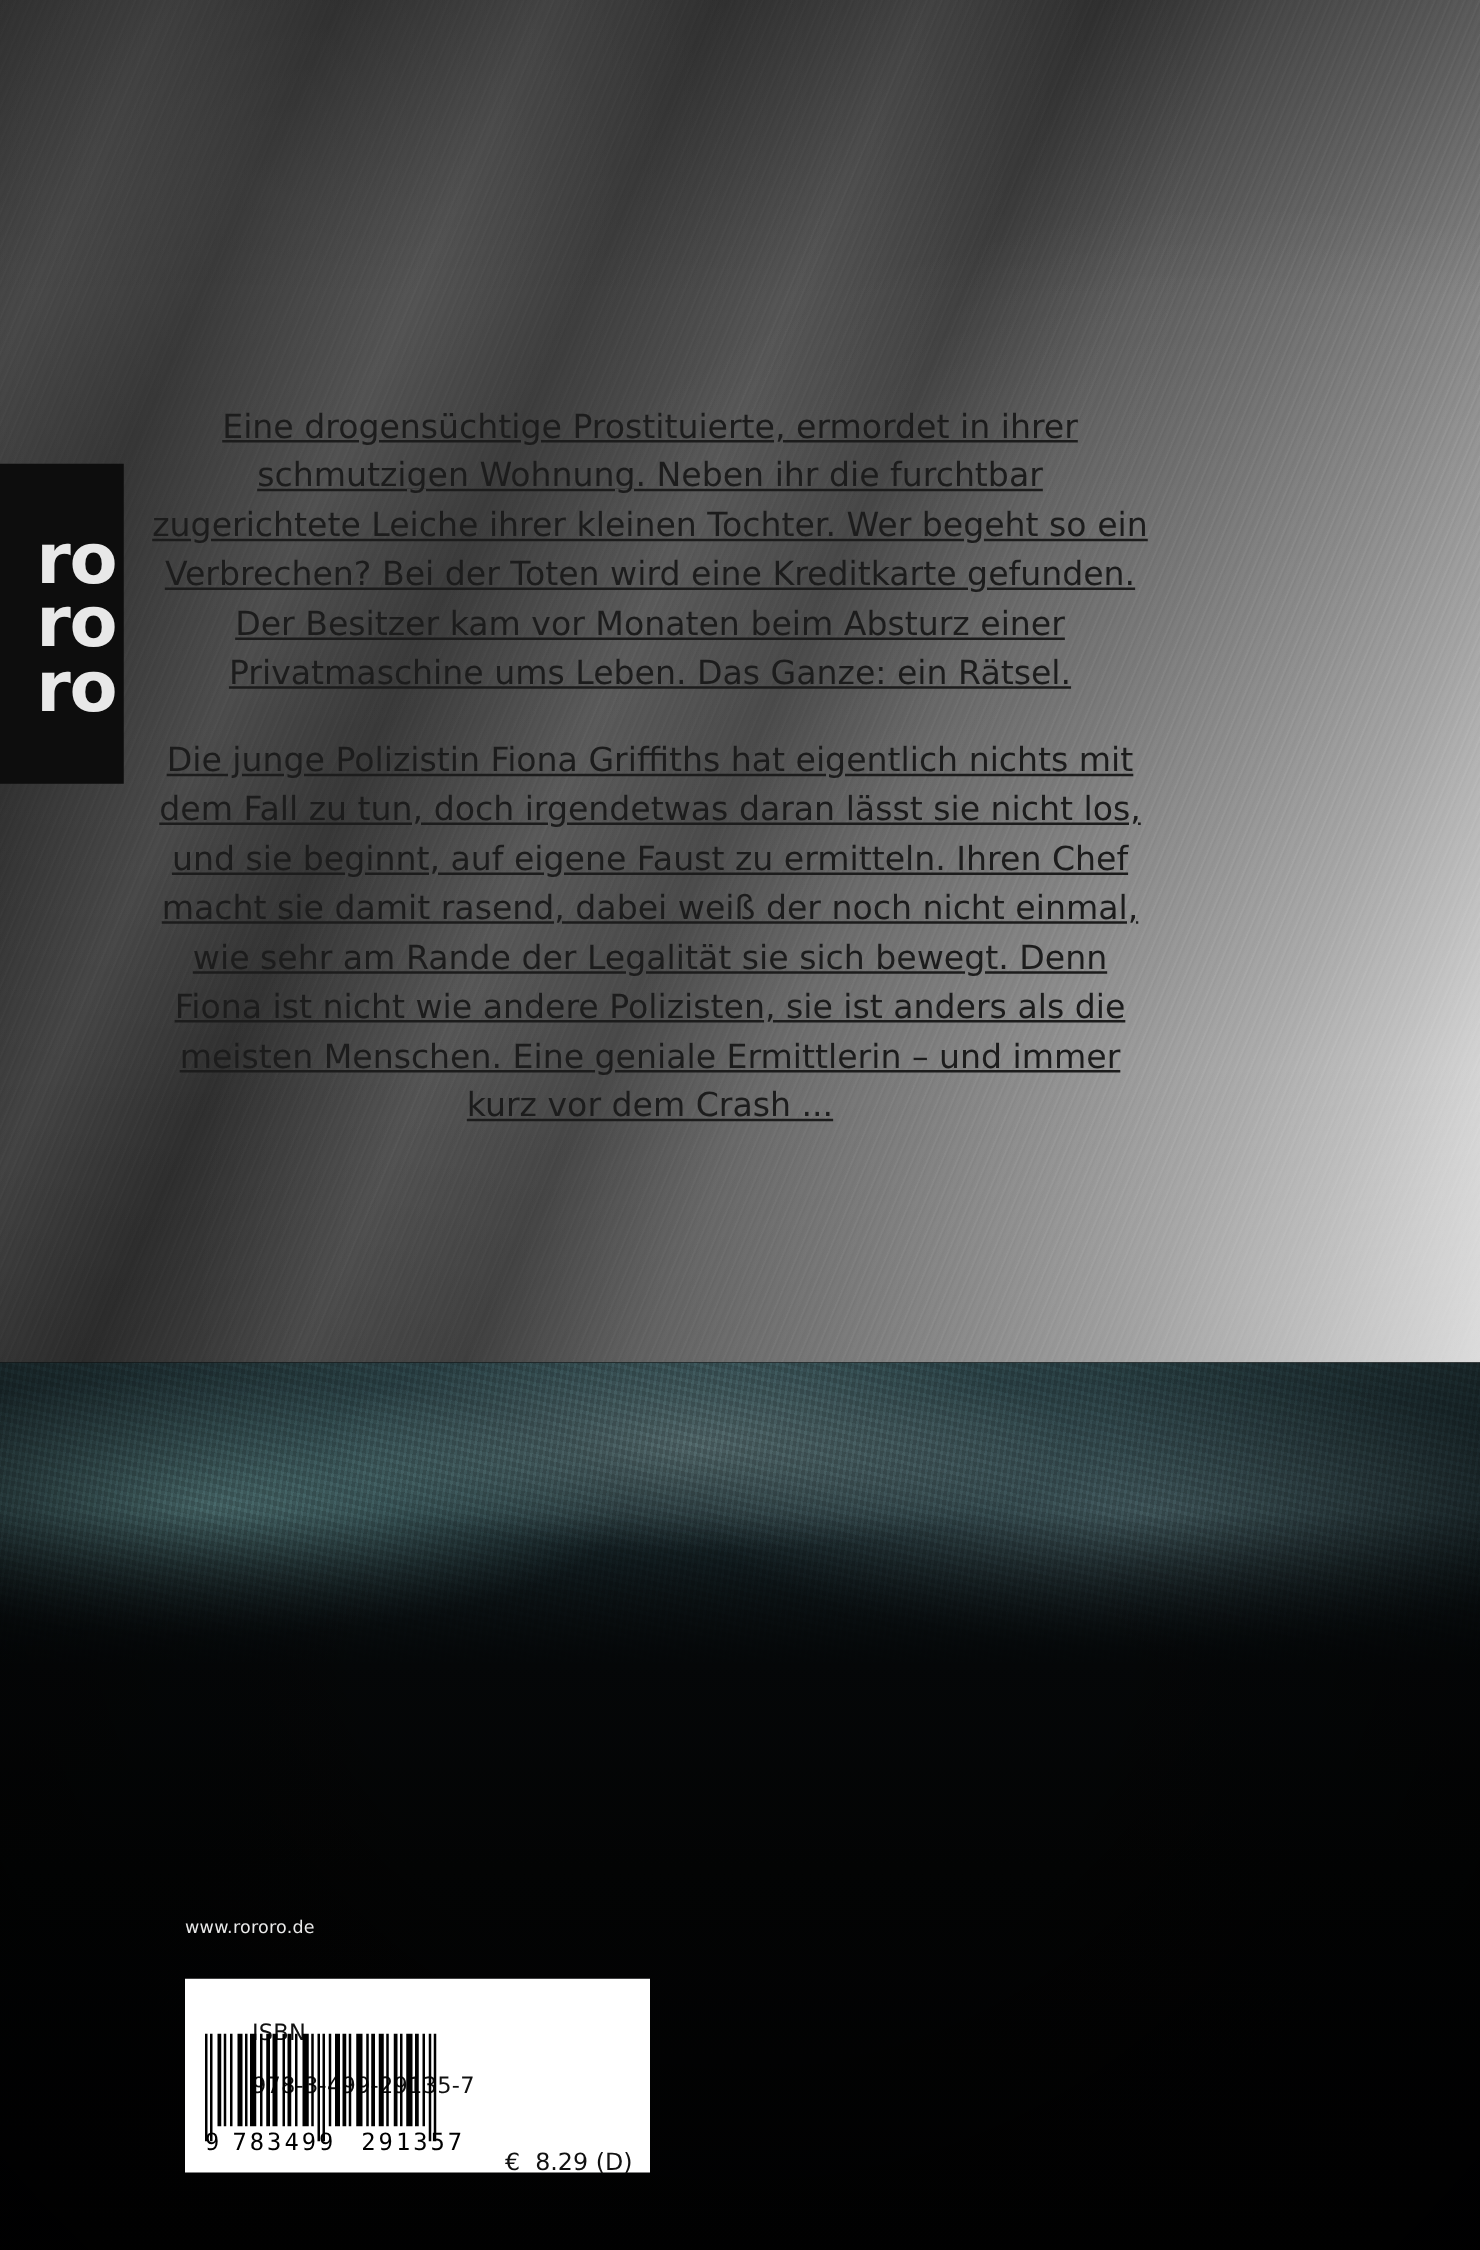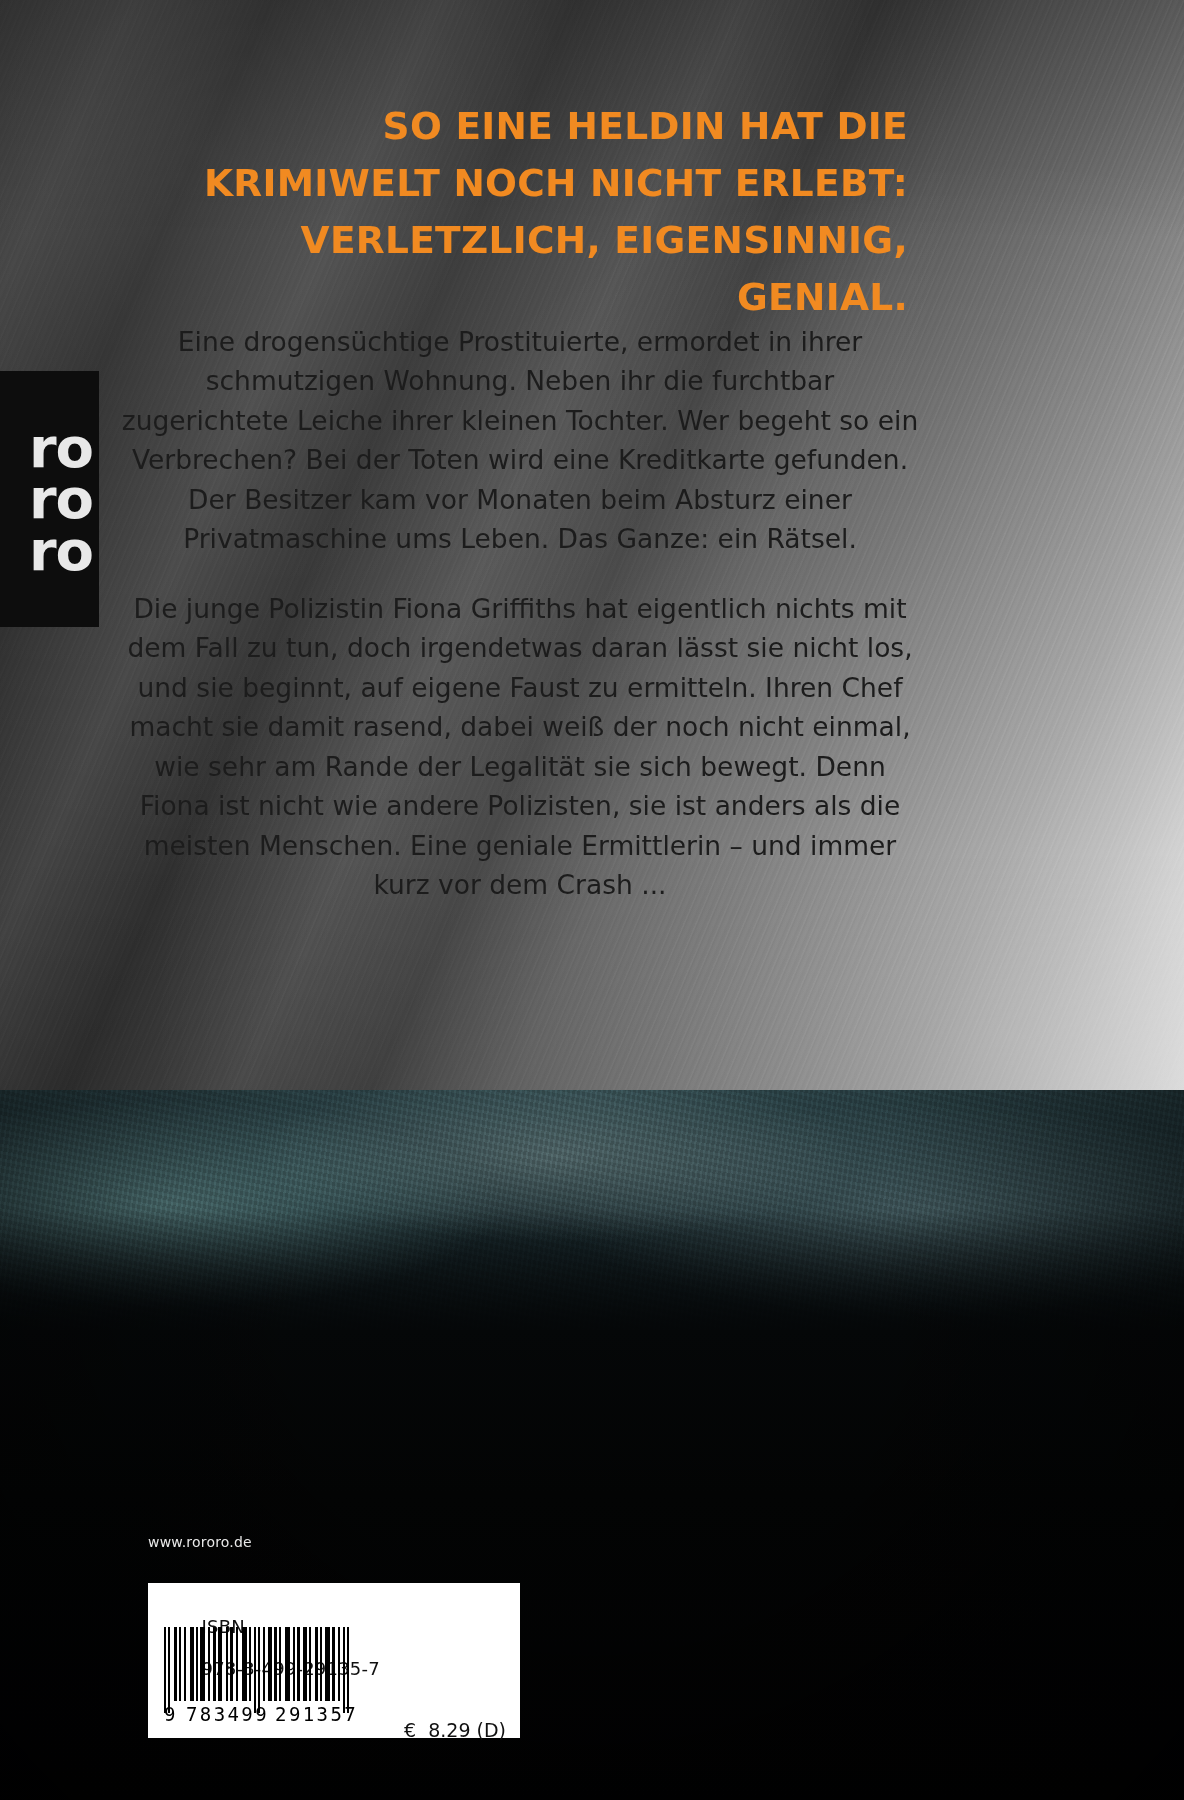--- a/index.html
+++ b/index.html
@@ -125,20 +125,21 @@
     width: 800px;
     z-index: 5;
     color: #1c1c1c;
     font-family: "DejaVu Sans", sans-serif;
     font-size: 26.5px;
     line-height: 1.49;
     text-align: center;
   }
   .blurb p {
     margin: 0 0 30px 0;
+    text-decoration: underline;
   }
   .blurb p:last-child {
     margin-bottom: 0;
   }
 
   
   .photo {
     position: absolute;
     left: 0;
     top: 1090px;
@@ -255,21 +256,21 @@
     height: 26px;
     color: #000;
     font-family: "DejaVu Sans Mono", monospace;
     font-size: 19px;
     letter-spacing: 1px;
     display: flex;
     align-items: center;
   }
   .barcode-digits .d-lead { width: 14px; }
   .barcode-digits .d-left { margin-left: 8px; letter-spacing: 2.4px; }
-  .barcode-digits .d-right { margin-left: 6px; letter-spacing: 2.4px; }
+  .barcode-digits .d-right { margin-left: 20px; letter-spacing: 2.4px; }
 
   .price-box {
     position: absolute;
     left: 256px;
     top: 60px;
     width: 110px;
     color: #111;
     font-family: "DejaVu Sans", sans-serif;
     font-size: 19px;
     line-height: 1.85;
@@ -282,21 +283,20 @@
 <div class="cover">
 
   <div class="metal-panel"></div>
 
   <div class="logo-block">
     <div class="logo-text">ro
 ro
 ro</div>
   </div>
 
-  <div class="headline">So eine Heldin hat die Krimiwelt noch nicht erlebt: verletzlich, eigensinnig, genial.</div>
 
   <div class="blurb">
     <p>Eine drogensüchtige Prostituierte, ermordet in ihrer schmutzigen Wohnung. Neben ihr die furchtbar zugerichtete Leiche ihrer kleinen Tochter. Wer begeht so ein Verbrechen? Bei der Toten wird eine Kreditkarte gefunden. Der Besitzer kam vor Monaten beim Absturz einer Privatmaschine ums Leben. Das Ganze: ein Rätsel.</p>
     <p>Die junge Polizistin Fiona Griffiths hat eigentlich nichts mit dem Fall zu tun, doch irgendetwas daran lässt sie nicht los, und sie beginnt, auf eigene Faust zu ermitteln. Ihren Chef macht sie damit rasend, dabei weiß der noch nicht einmal, wie sehr am Rande der Legalität sie sich bewegt. Denn Fiona ist nicht wie andere Polizisten, sie ist anders als die meisten Menschen. Eine geniale Ermittlerin – und immer kurz vor dem Crash ...</p>
   </div>
 
   <div class="photo">
     <div class="photo-rock"></div>
     <div class="photo-dark"></div>
     <div class="photo-vignette"></div>

